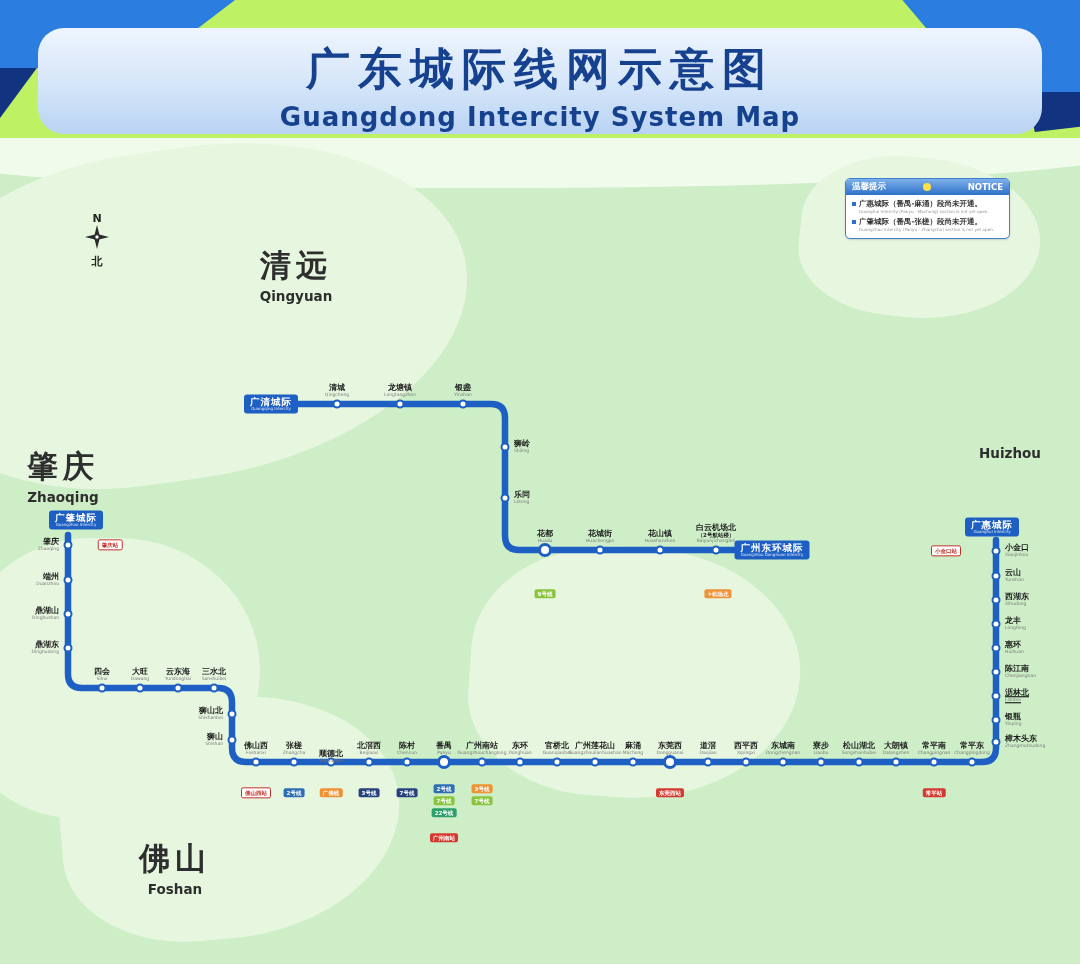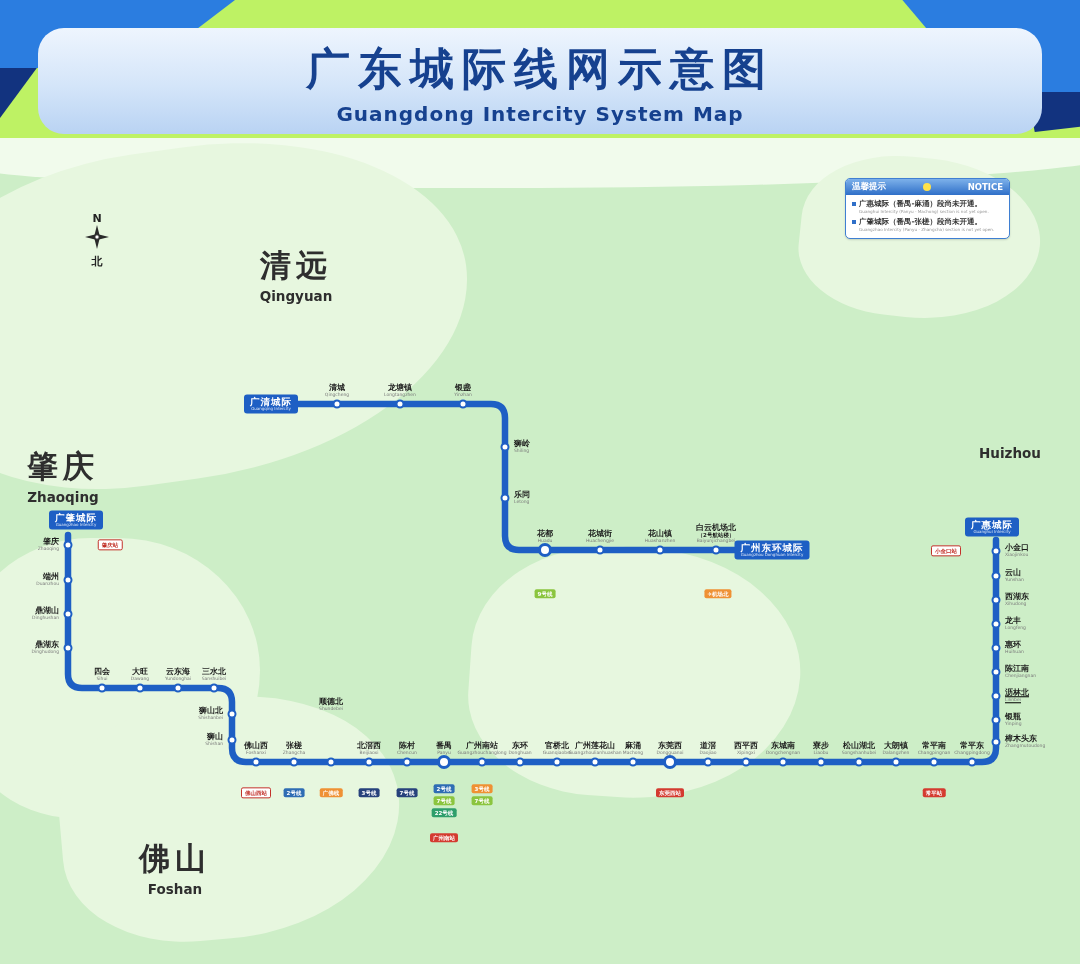--- a/index.html
+++ b/index.html
@@ -15,21 +15,21 @@
   #ribbon-right-blue{left:858px;top:0;width:222px;height:100px;background:#2b7de0;
     clip-path:polygon(20% 0,100% 0,100% 92%,55% 92%);}
   #ribbon-right-navy{left:1002px;top:0;width:78px;height:132px;background:#12337f;
     clip-path:polygon(18% 22%,100% 6%,100% 96%,42% 100%);}
 
   
   #banner{position:absolute;left:38px;top:28px;width:1004px;height:106px;border-radius:26px;
     background:linear-gradient(180deg,#eef5fe 0%,#d4e5f9 55%,#b9d3f3 100%);
     z-index:3;text-align:center;}
   #banner .t-zh{display:block;margin-top:12px;font-size:44px;font-weight:900;color:#16418f;letter-spacing:8px;}
-  #banner .t-en{display:block;font-size:20px;font-weight:700;color:#16418f;letter-spacing:1px;margin-top:3px;}
+  #banner .t-en{display:block;font-size:26px;font-weight:700;color:#16418f;letter-spacing:1px;margin-top:3px;}
 
   
   #map{position:absolute;left:0;top:138px;width:1080px;height:826px;background:#cdeec7;overflow:hidden;z-index:2;}
   .blob{position:absolute;background:#e7f7df;border-radius:48% 52% 58% 42%;}
   .blob.pale{background:#f1fbec;}
 
   #net{position:absolute;left:0;top:0;width:1080px;height:964px;z-index:4;pointer-events:none;}
   #overlay{position:absolute;left:0;top:0;width:1080px;height:964px;z-index:5;}
 
   
@@ -213,21 +213,21 @@
       <div class="st-label above" style="left: 256px; top: 755px;">
         <span class="zh">佛山西</span>
         <span class="py">Foshanxi</span>
       </div>
       <div class="station-dot" style="left: 294px; top: 762px;"></div>
       <div class="st-label above" style="left: 294px; top: 755px;">
         <span class="zh">张槎</span>
         <span class="py">Zhangcha</span>
       </div>
       <div class="station-dot" style="left: 331px; top: 762px;"></div>
-      <div class="st-label above" style="left: 331px; top: 711px;">
+      <div class="st-label above" style="left: 331px; top: 763px;">
         <span class="zh">顺德北</span>
         <span class="py">Shundebei</span>
       </div>
       <div class="station-dot" style="left: 369px; top: 762px;"></div>
       <div class="st-label above" style="left: 369px; top: 755px;">
         <span class="zh">北滘西</span>
         <span class="py">Beijiaoxi</span>
       </div>
       <div class="station-dot" style="left: 407px; top: 762px;"></div>
       <div class="st-label above" style="left: 407px; top: 755px;">

